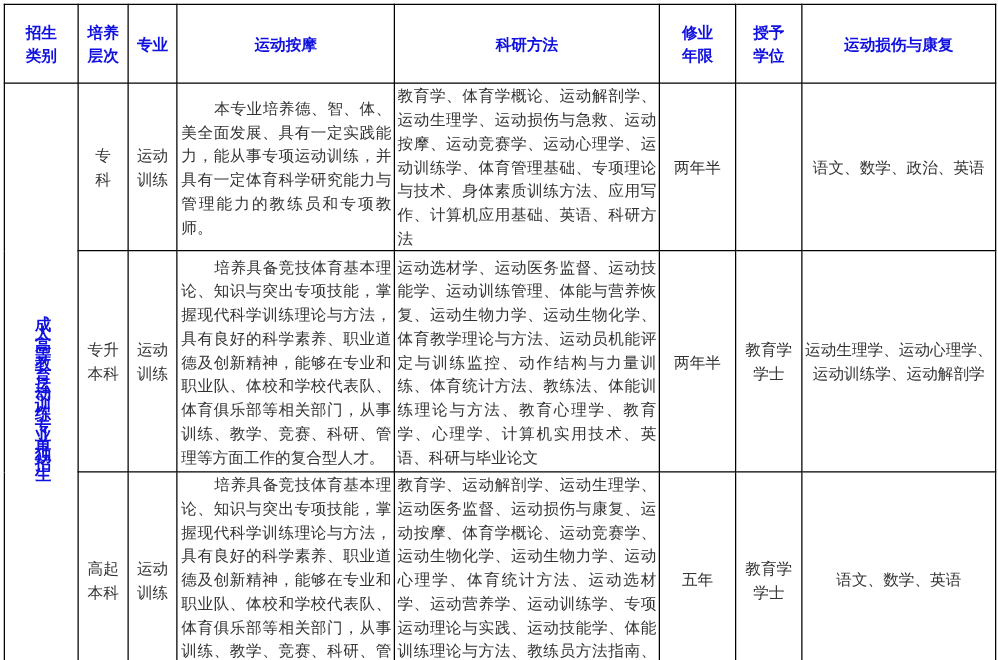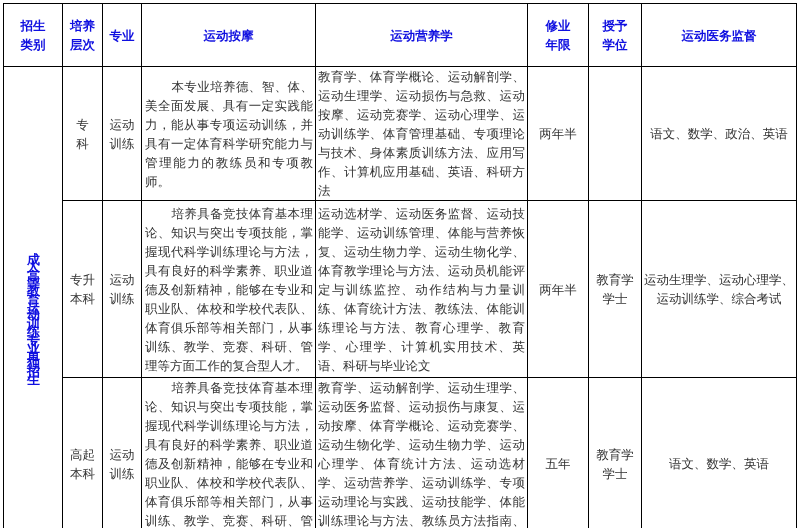--- a/index.html
+++ b/index.html
@@ -35,24 +35,24 @@
     <col style="width:61px">
     <col style="width:53px">
     <col style="width:155px">
   </colgroup>
   <tbody>
       <tr class="hdr-row">
     <th><span>招生</span><br><span>类别</span></th>
     <th><span>培养</span><br><span>层次</span></th>
     <th>专业</th>
     <th>运动按摩</th>
-    <th>运动营养学</th>
+    <th>科研方法</th>
     <th><span>修业</span><br><span>年限</span></th>
     <th><span>授予</span><br><span>学位</span></th>
-    <th>运动医务监督</th>
+    <th>运动损伤与康复</th>
   </tr>
 
   <tr class="row1">
     <td class="category" rowspan="3">
       <span class="vert">成人高等教育运动训练专业单独招生</span>
     </td>
     <td class="center"><span>专</span><br><span>科</span></td>
     <td class="center"><span>运动</span><br><span>训练</span></td>
     <td class="goal"><span class="indent"></span><span>本专业培养德、智、体、美全面发展、具有一定实践能力，能从事专项运动训练，并具有一定体育科学研究能力与管理能力的教练员和专项教师。</span></td>
     <td class="course">教育学、体育学概论、运动解剖学、运动生理学、运动损伤与急救、运动按摩、运动竞赛学、运动心理学、运动训练学、体育管理基础、专项理论与技术、身体素质训练方法、应用写作、计算机应用基础、英语、科研方法</td>
@@ -61,21 +61,21 @@
     <td class="center">语文、数学、政治、英语</td>
   </tr>
 
   <tr class="row2">
     <td class="center"><span>专升</span><br><span>本科</span></td>
     <td class="center"><span>运动</span><br><span>训练</span></td>
     <td class="goal"><span class="indent"></span><span>培养具备竞技体育基本理论、知识与突出专项技能，掌握现代科学训练理论与方法，具有良好的科学素养、职业道德及创新精神，能够在专业和职业队、体校和学校代表队、体育俱乐部等相关部门，从事训练、教学、竞赛、科研、管理等方面工作的复合型人才。</span></td>
     <td class="course">运动选材学、运动医务监督、运动技能学、运动训练管理、体能与营养恢复、运动生物力学、运动生物化学、体育教学理论与方法、运动员机能评定与训练监控、动作结构与力量训练、体育统计方法、教练法、体能训练理论与方法、教育心理学、教育学、心理学、计算机实用技术、英语、科研与毕业论文</td>
     <td class="center">两年半</td>
     <td class="center"><span>教育学</span><br><span>学士</span></td>
-    <td class="center">运动生理学、运动心理学、运动训练学、综合考试</td>
+    <td class="center">运动生理学、运动心理学、运动训练学、运动解剖学</td>
   </tr>
 
   <tr class="row3">
     <td class="center"><span>高起</span><br><span>本科</span></td>
     <td class="center"><span>运动</span><br><span>训练</span></td>
     <td class="goal"><span class="indent"></span><span>培养具备竞技体育基本理论、知识与突出专项技能，掌握现代科学训练理论与方法，具有良好的科学素养、职业道德及创新精神，能够在专业和职业队、体校和学校代表队、体育俱乐部等相关部门，从事训练、教学、竞赛、科研、管理等方面工作的复合型人才。</span></td>
     <td class="course">教育学、运动解剖学、运动生理学、运动医务监督、运动损伤与康复、运动按摩、体育学概论、运动竞赛学、运动生物化学、运动生物力学、运动心理学、体育统计方法、运动选材学、运动营养学、运动训练学、专项运动理论与实践、运动技能学、体能训练理论与方法、教练员方法指南、科研与毕业论文</td>
     <td class="center">五年</td>
     <td class="center"><span>教育学</span><br><span>学士</span></td>
     <td class="center">语文、数学、英语</td>

